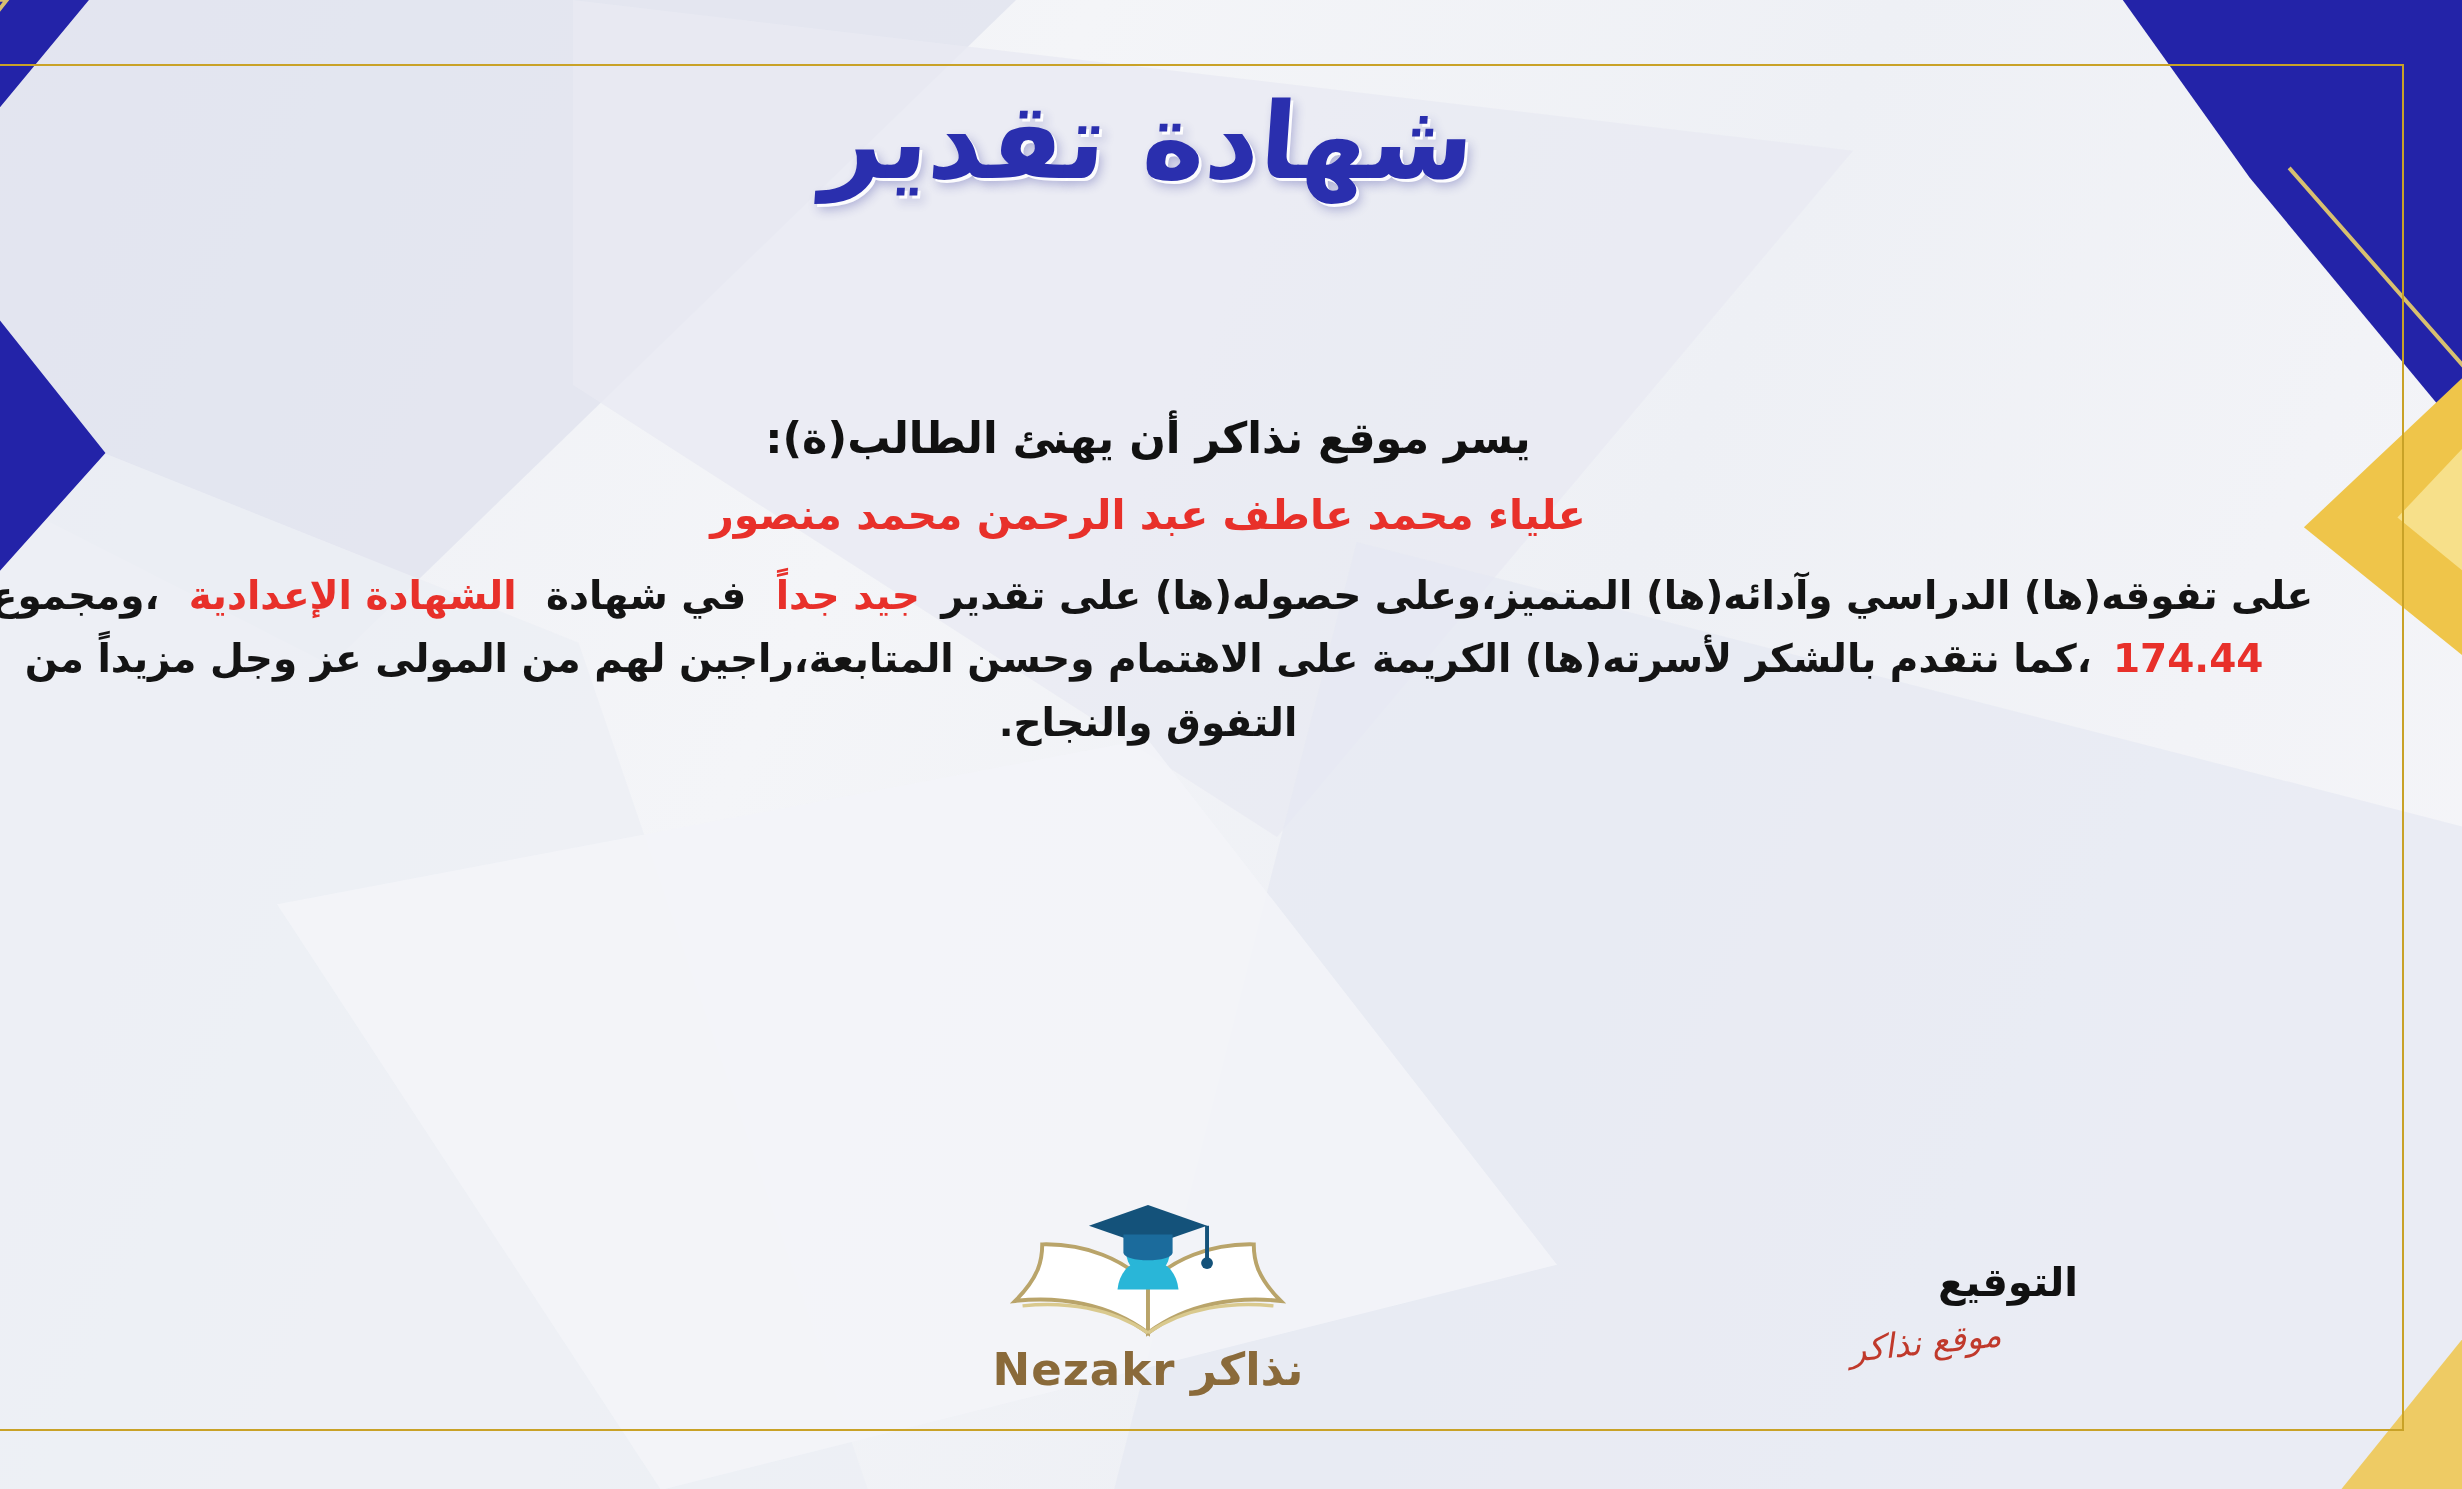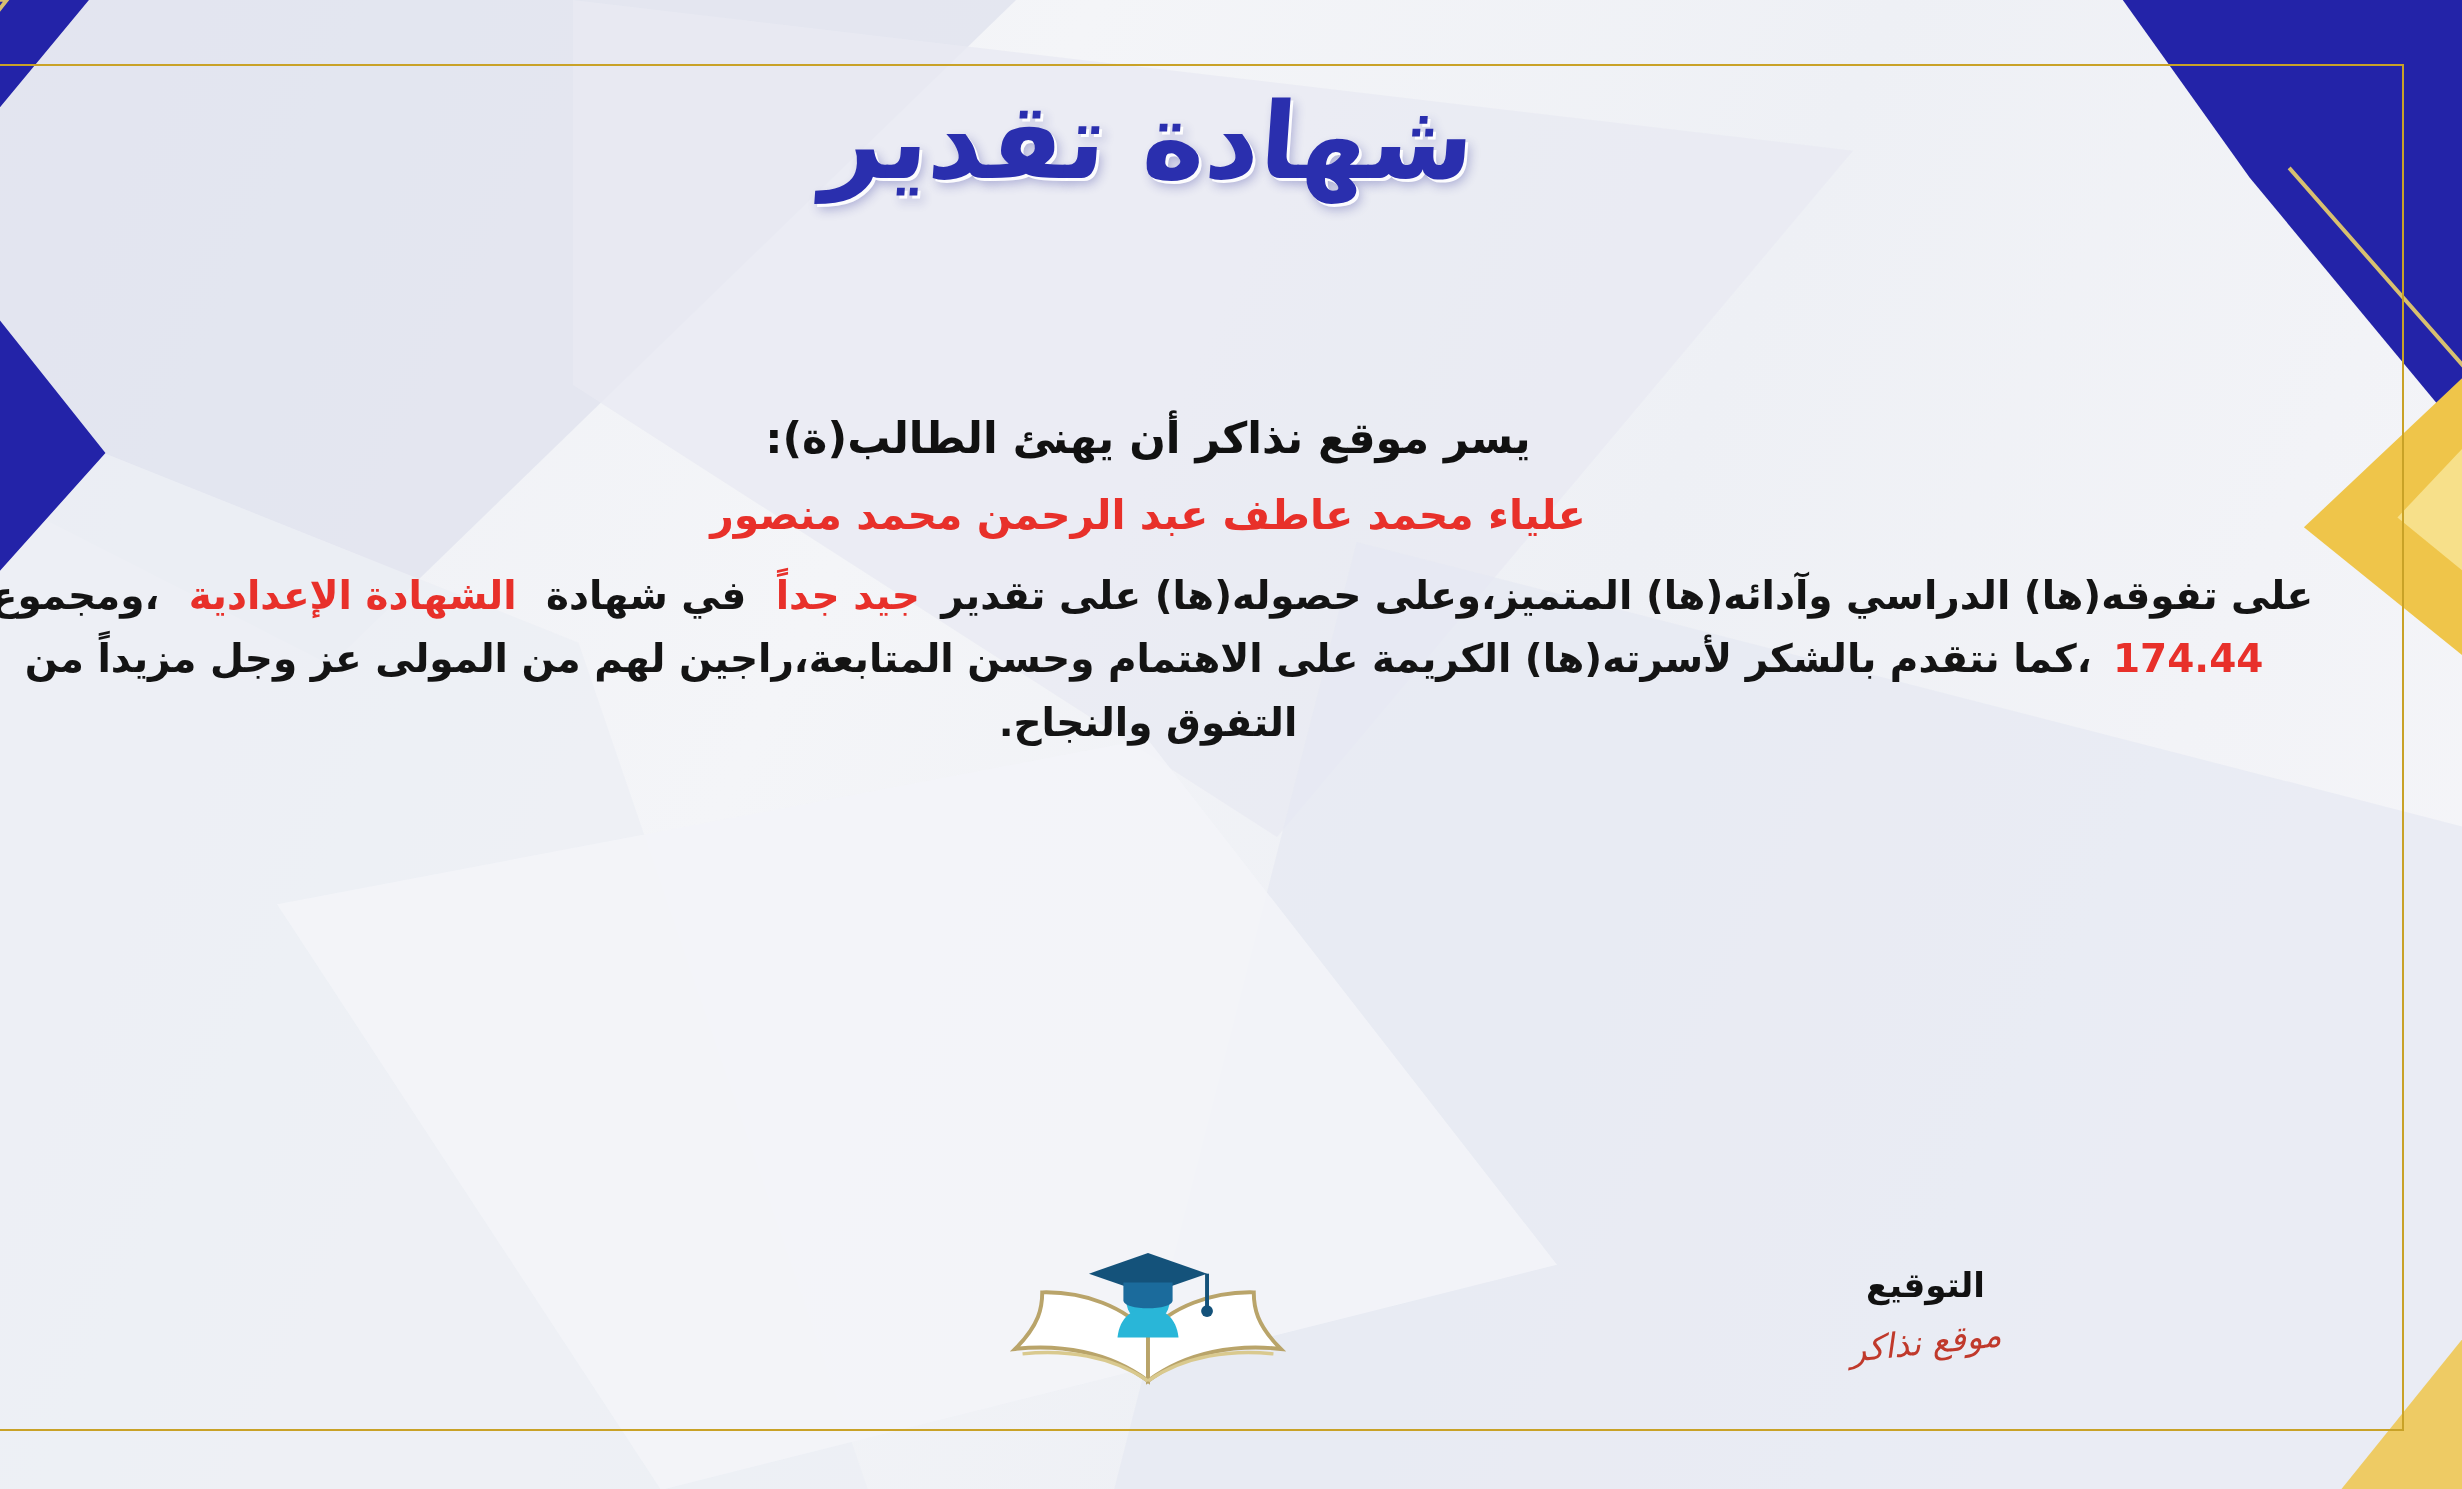--- a/index.html
+++ b/index.html
@@ -150,24 +150,25 @@
 
   
   .signature-block {
     position: absolute;
     bottom: 128px;
     right: 384px;
     text-align: center;
     width: 305px;
   }
   .signature-label {
-    font-size: 34px;
+    font-size: 40px;
     font-weight: bold;
     color: #111111;
     margin-bottom: 16.7px;
+    text-align: right;
   }
   .signature-mark {
     font-family: "DejaVu Serif", "Liberation Serif", serif;
     font-size: 34px;
     font-style: italic;
     color: #c0392b;
     transform: rotate(-6deg);
     display: inline-block;
   }
 
@@ -261,16 +262,17 @@
       <path d="M310 300 C385 248 480 236 565 245" fill="none" stroke="#d9c98e" stroke-width="7"></path>
 
       <circle cx="310" cy="138" r="44" fill="#29b6d8"></circle>
       <path d="M248 212 C252 172 278 152 310 152 C342 152 368 172 372 212 Z" fill="#29b6d8"></path>
 
       <polygon points="310,40 430,82 310,124 190,82" fill="#14527a"></polygon>
       <path d="M260 100 L260 136 C260 158 360 158 360 136 L360 100" fill="#1b6b9c"></path>
       <line x1="430" y1="82" x2="430" y2="150" stroke="#14527a" stroke-width="8"></line>
       <circle cx="430" cy="158" r="12" fill="#14527a"></circle>
     </svg>
+    <div class="logo-text">نذاكر Nezakr</div>
   </div>
 
 </div>
 
 
 </body></html>

